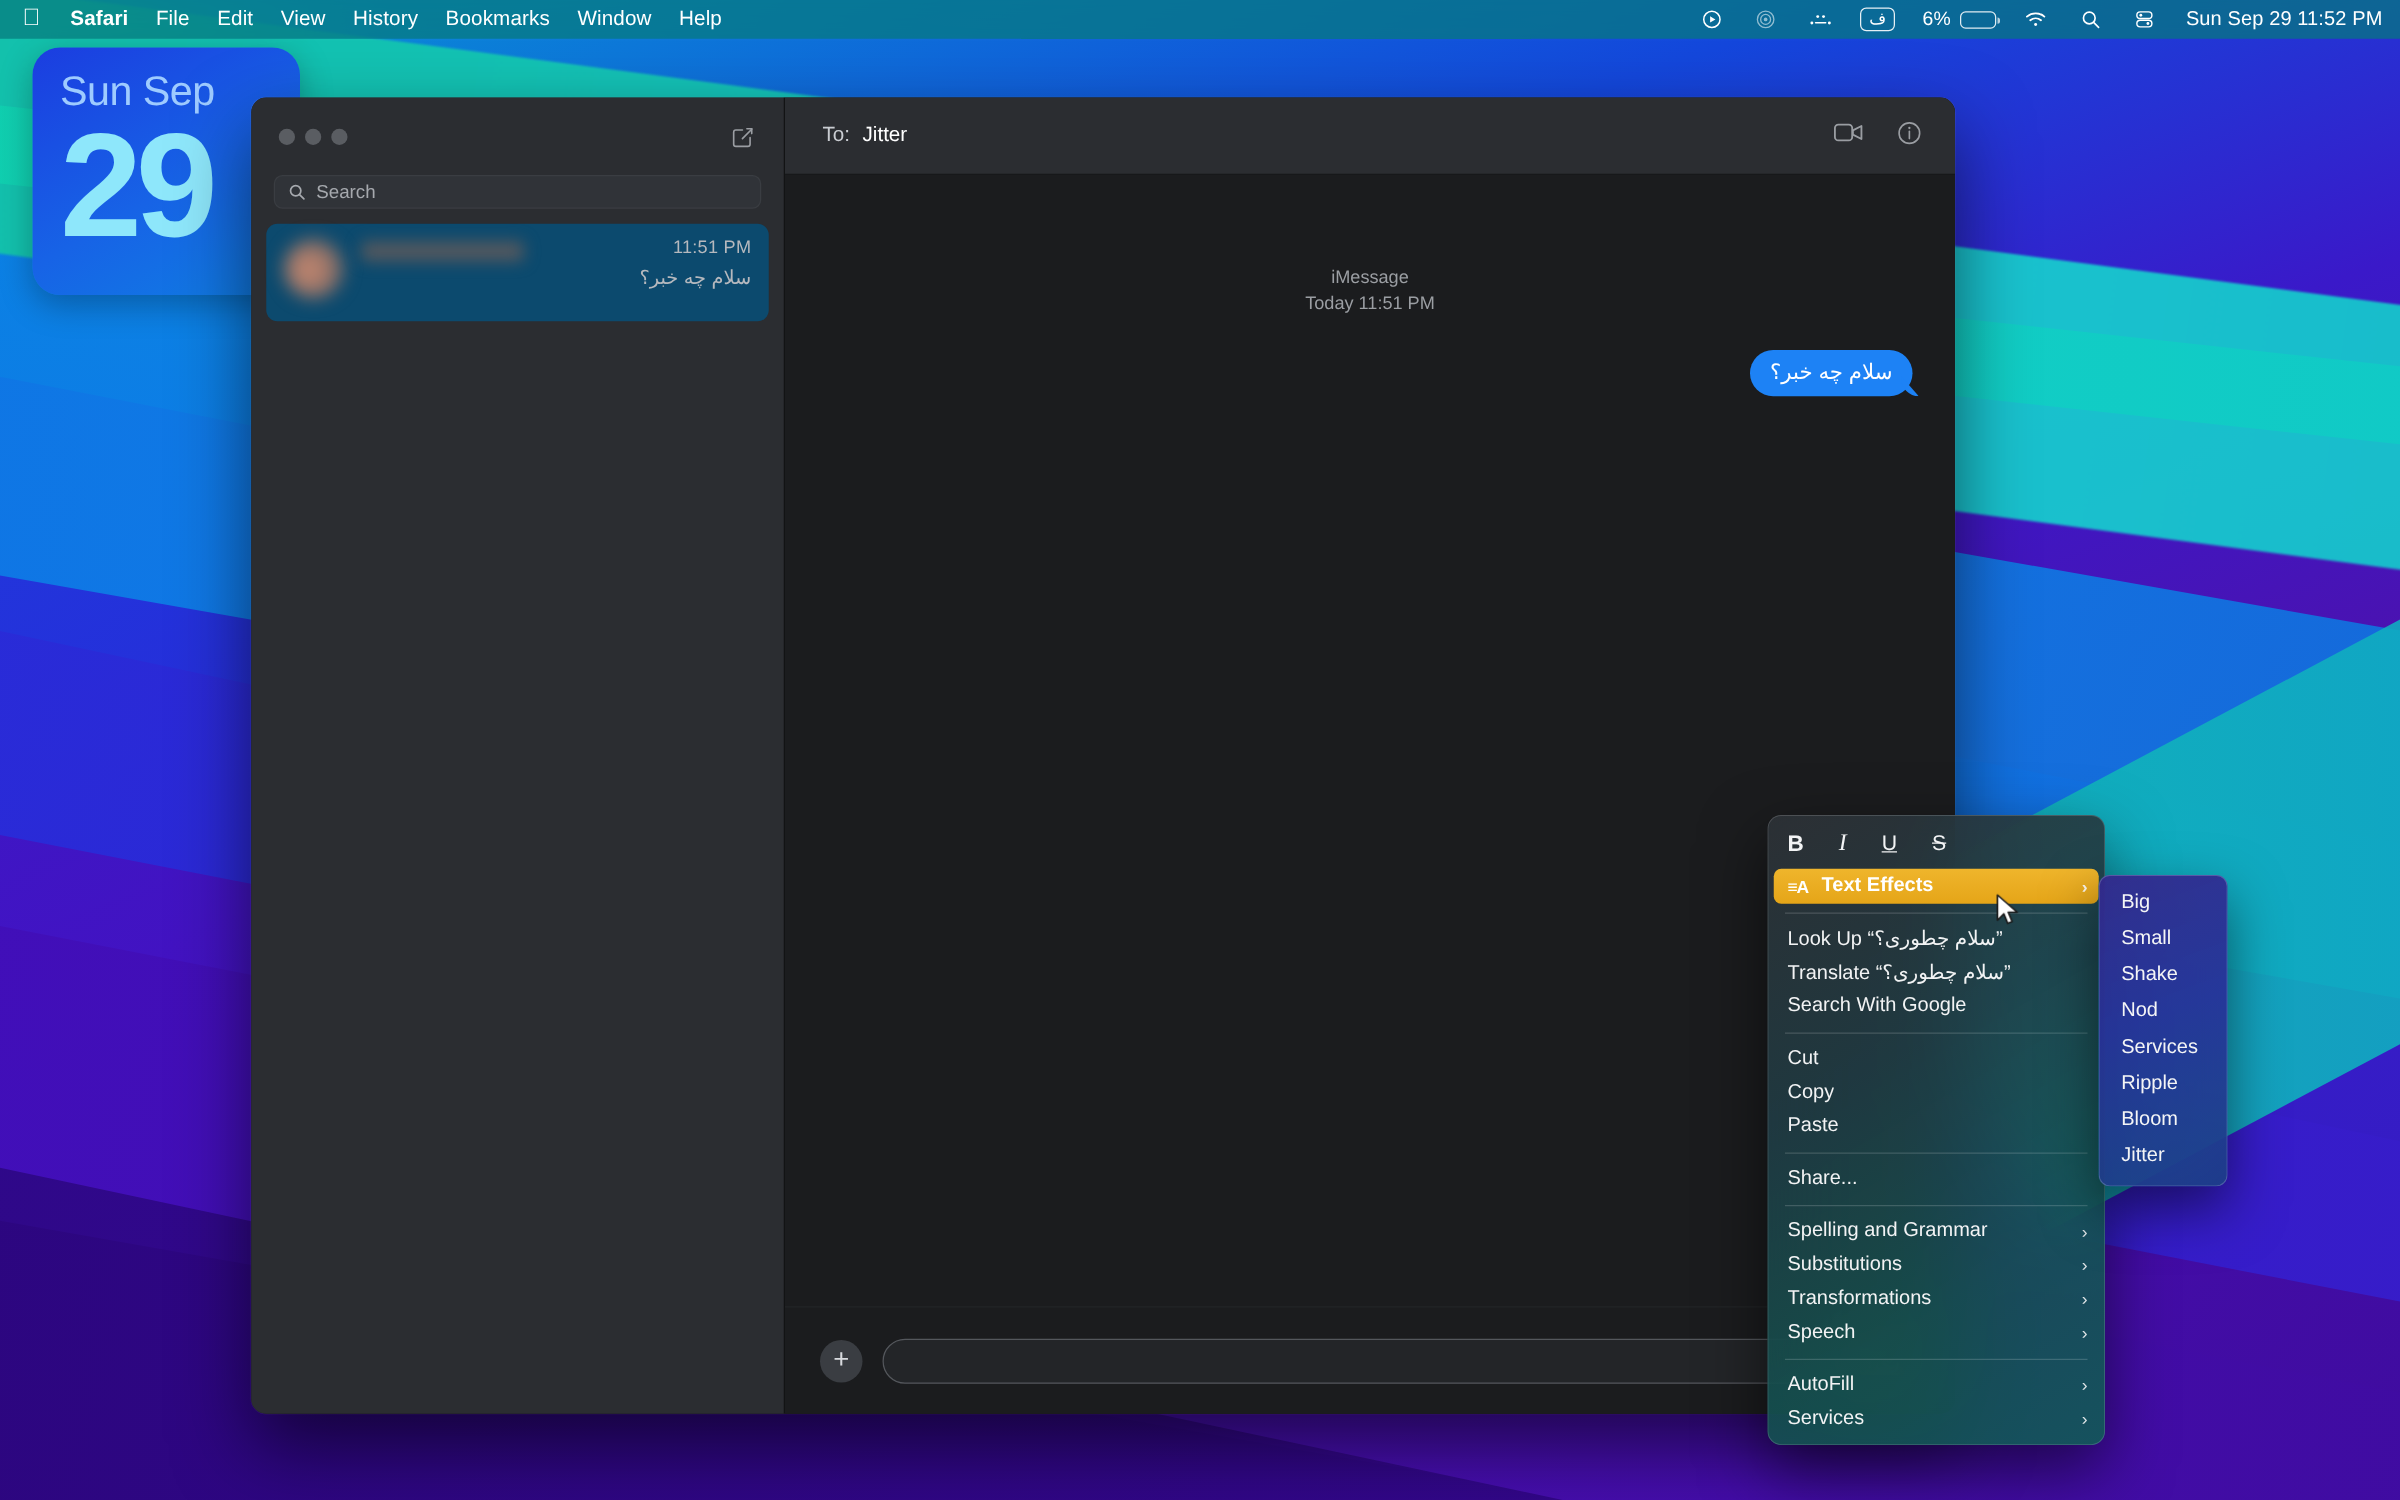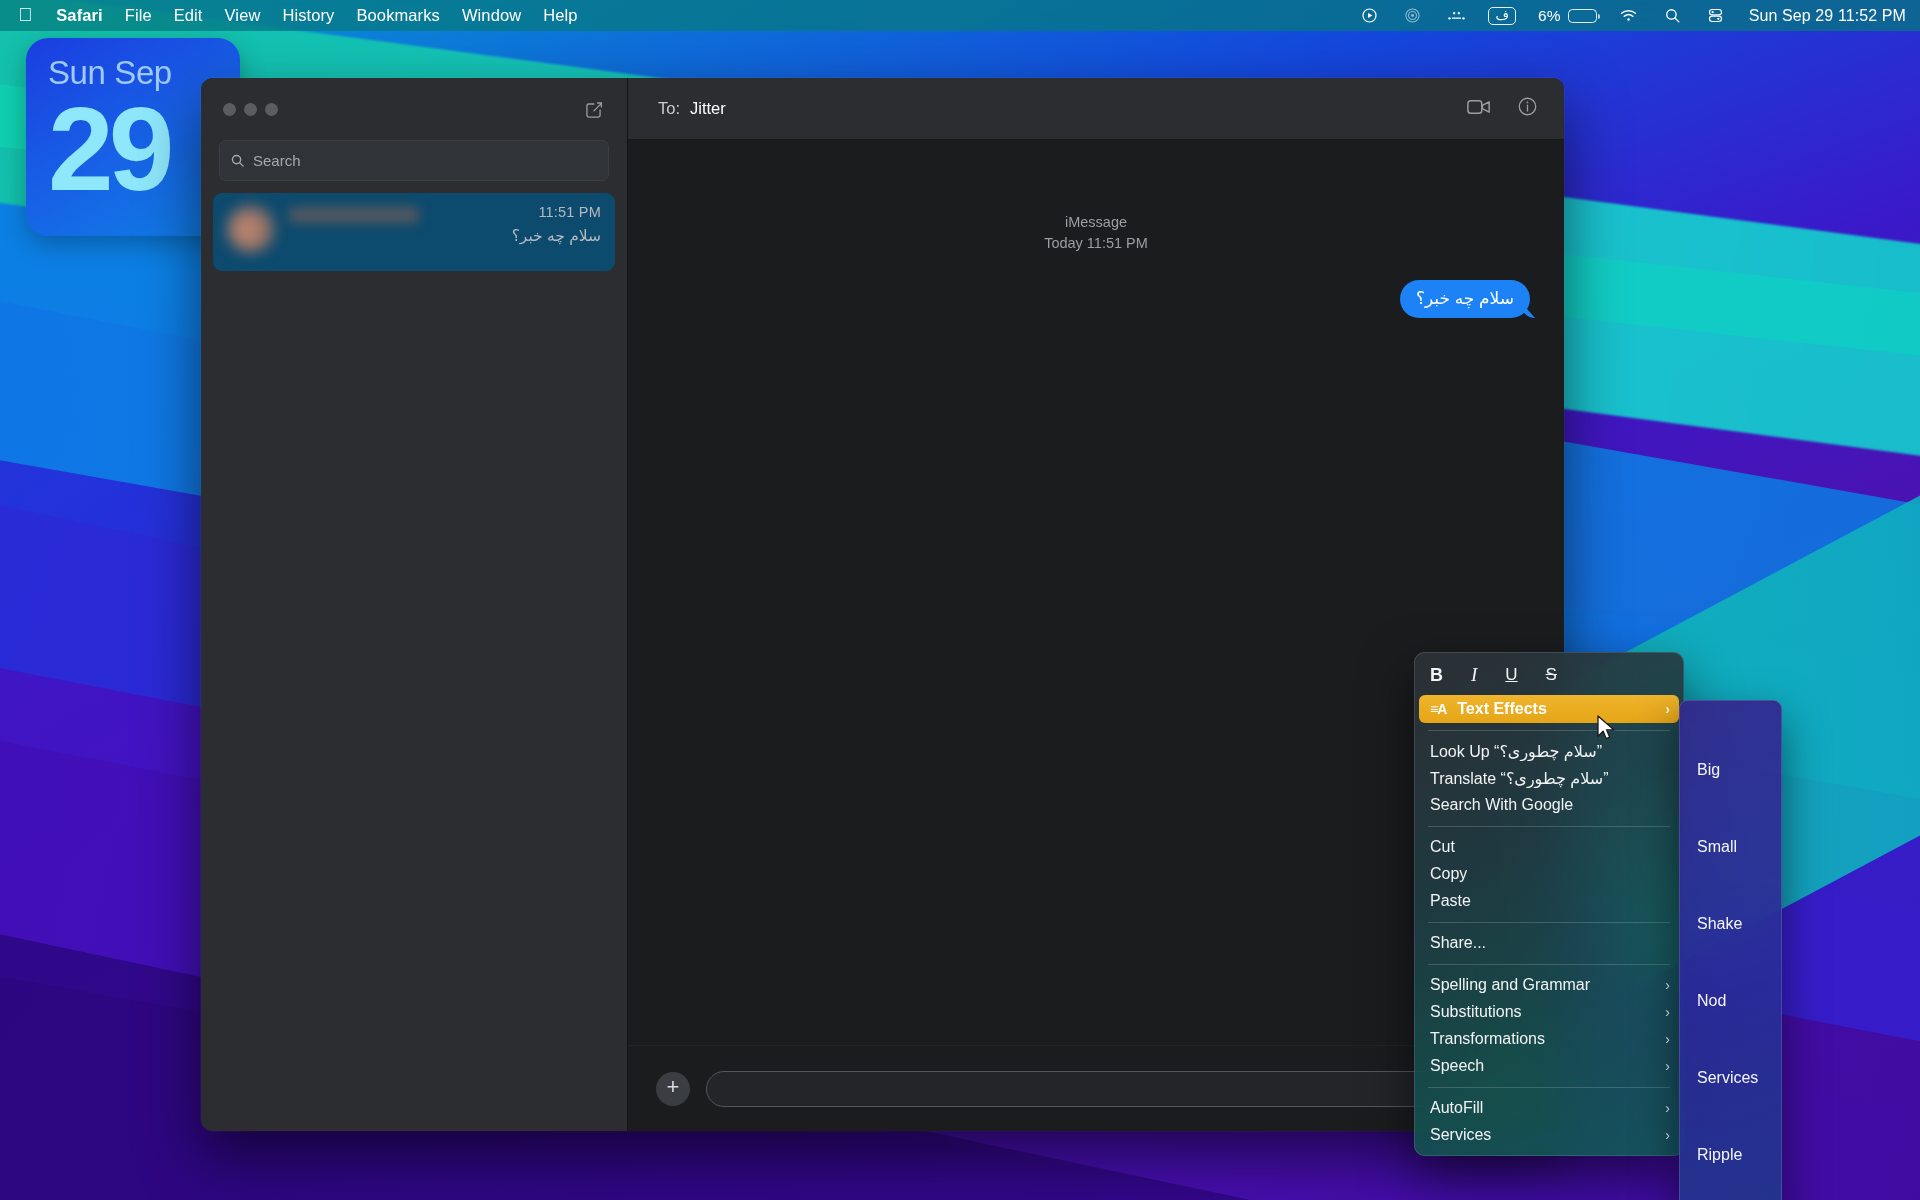--- a/index.html
+++ b/index.html
@@ -186,21 +186,21 @@
     padding: 0 20px 0 22px;
   }
   .traffic { display: flex; gap: 8px; }
   .tl { width: 13px; height: 13px; border-radius: 50%; background: #5a5d62; }
   .compose-btn {
     margin-left: auto; width: 28px; height: 28px;
     display: flex; align-items: center; justify-content: center;
     color: #9b9ea3;
   }
   .sb-search {
-    margin: 0 18px 12px; height: 41px;
+    margin: 0 18px 12px; height: 27px;
     background: #303338;
     border: 1px solid #3a3d42;
     border-radius: 7px;
     display: flex; align-items: center;
     padding: 0 10px; gap: 8px;
     color: #a6a9ae; font-size: 15px;
   }
   .sb-list { padding: 0 12px; }
   .conv-row {
     height: 78px; border-radius: 9px;
@@ -350,21 +350,21 @@
     position: absolute; left: 1679px; top: 700px;
     width: 103px;
     border-radius: 9px;
     background: linear-gradient(160deg, rgba(52,38,140,.92) 0%, rgba(40,44,150,.9) 45%, rgba(28,62,132,.9) 100%);
     backdrop-filter: blur(30px);
     box-shadow: 0 18px 44px rgba(0,0,0,.5), inset 0 0 0 .7px rgba(255,255,255,.2);
     z-index: 85;
     padding: 8px 0 9px;
     font-size: 16px; color: #f4f5f6;
   }
-  .sm-item { padding: 3px 10px 4px 18px; height: 29px; display: flex; align-items: center; margin-top: 48px; }
+  .sm-item { padding: 3px 10px 4px 18px; height: 29px; display: flex; align-items: center; }
 
   
   #cursor {
     position: absolute; left: 1597px; top: 715px;
     z-index: 95; pointer-events: none;
   }
 </style>
 </head>
 <body>
 

